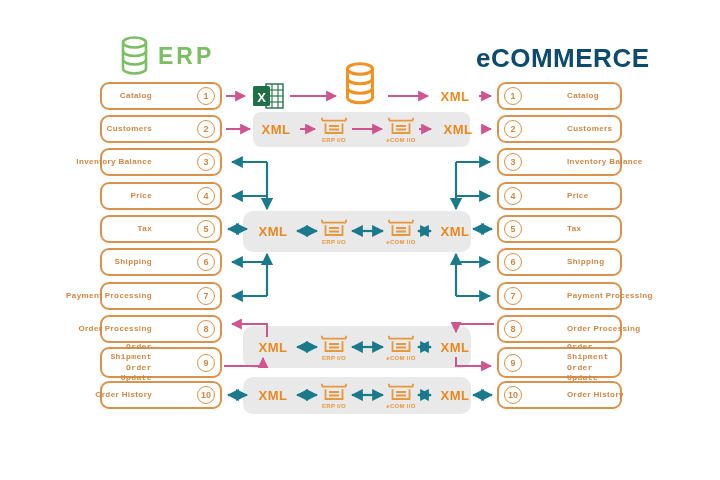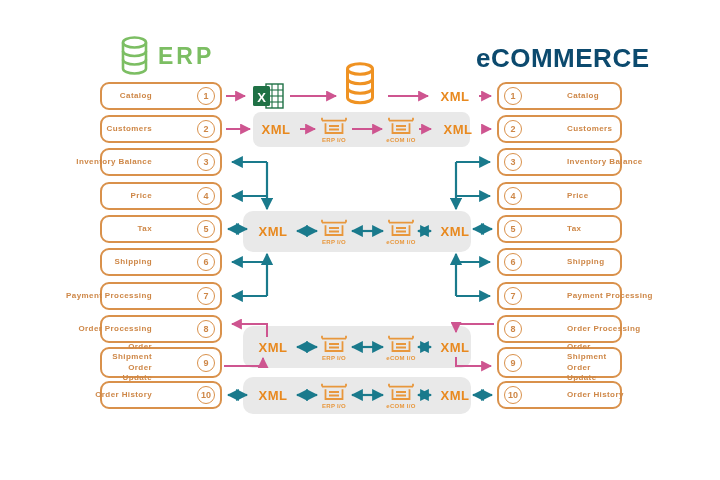--- a/index.html
+++ b/index.html
@@ -8,21 +8,21 @@
   svg.overlay{position:absolute;left:0;top:0;z-index:2;}
   .band{position:absolute;background:#e9e9e9;border-radius:10px;z-index:1;}
   .box{position:absolute;display:flex;align-items:center;background:#fff;
        border:2px solid #d9914b;border-radius:9px;box-sizing:border-box;z-index:3;gap:40px;}
   .box.left{justify-content:flex-end;padding-right:5px;}
   .box.right{justify-content:flex-start;padding-left:5px;}
   .lbl{font-size:8px;font-weight:bold;color:#ce8747;letter-spacing:.4px;
        line-height:1.3;white-space:nowrap;}
   .box.left .lbl{text-align:right;margin-right:5px;}
   .box.right .lbl{margin-left:5px;text-align:left;}
-  .box.wrap .lbl{white-space:normal;max-width:76px;}
+  .box.wrap .lbl{white-space:normal;max-width:76px;font-family:Liberation Mono, monospace;}
   .num{flex:0 0 auto;width:18px;height:18px;border:1.5px solid #d9914b;border-radius:50%;
        display:flex;align-items:center;justify-content:center;font-size:9px;font-weight:bold;
        color:#ce8747;box-sizing:border-box;background:#fff;}
   .xml{position:absolute;font-size:13px;font-weight:900;color:#e8891f;letter-spacing:.6px;
        transform:translate(-50%,-50%);z-index:3;}
   .cart{position:absolute;width:52px;display:flex;flex-direction:column;align-items:center;
         transform:translateX(-50%);z-index:3;}
   .cart .cl{font-size:6px;font-weight:bold;color:#e8973c;letter-spacing:.3px;margin-top:1px;}
   .hdr-erp-text{position:absolute;left:158px;top:43px;font-size:23px;font-weight:bold;
         color:#7cbe63;letter-spacing:3px;z-index:3;}

